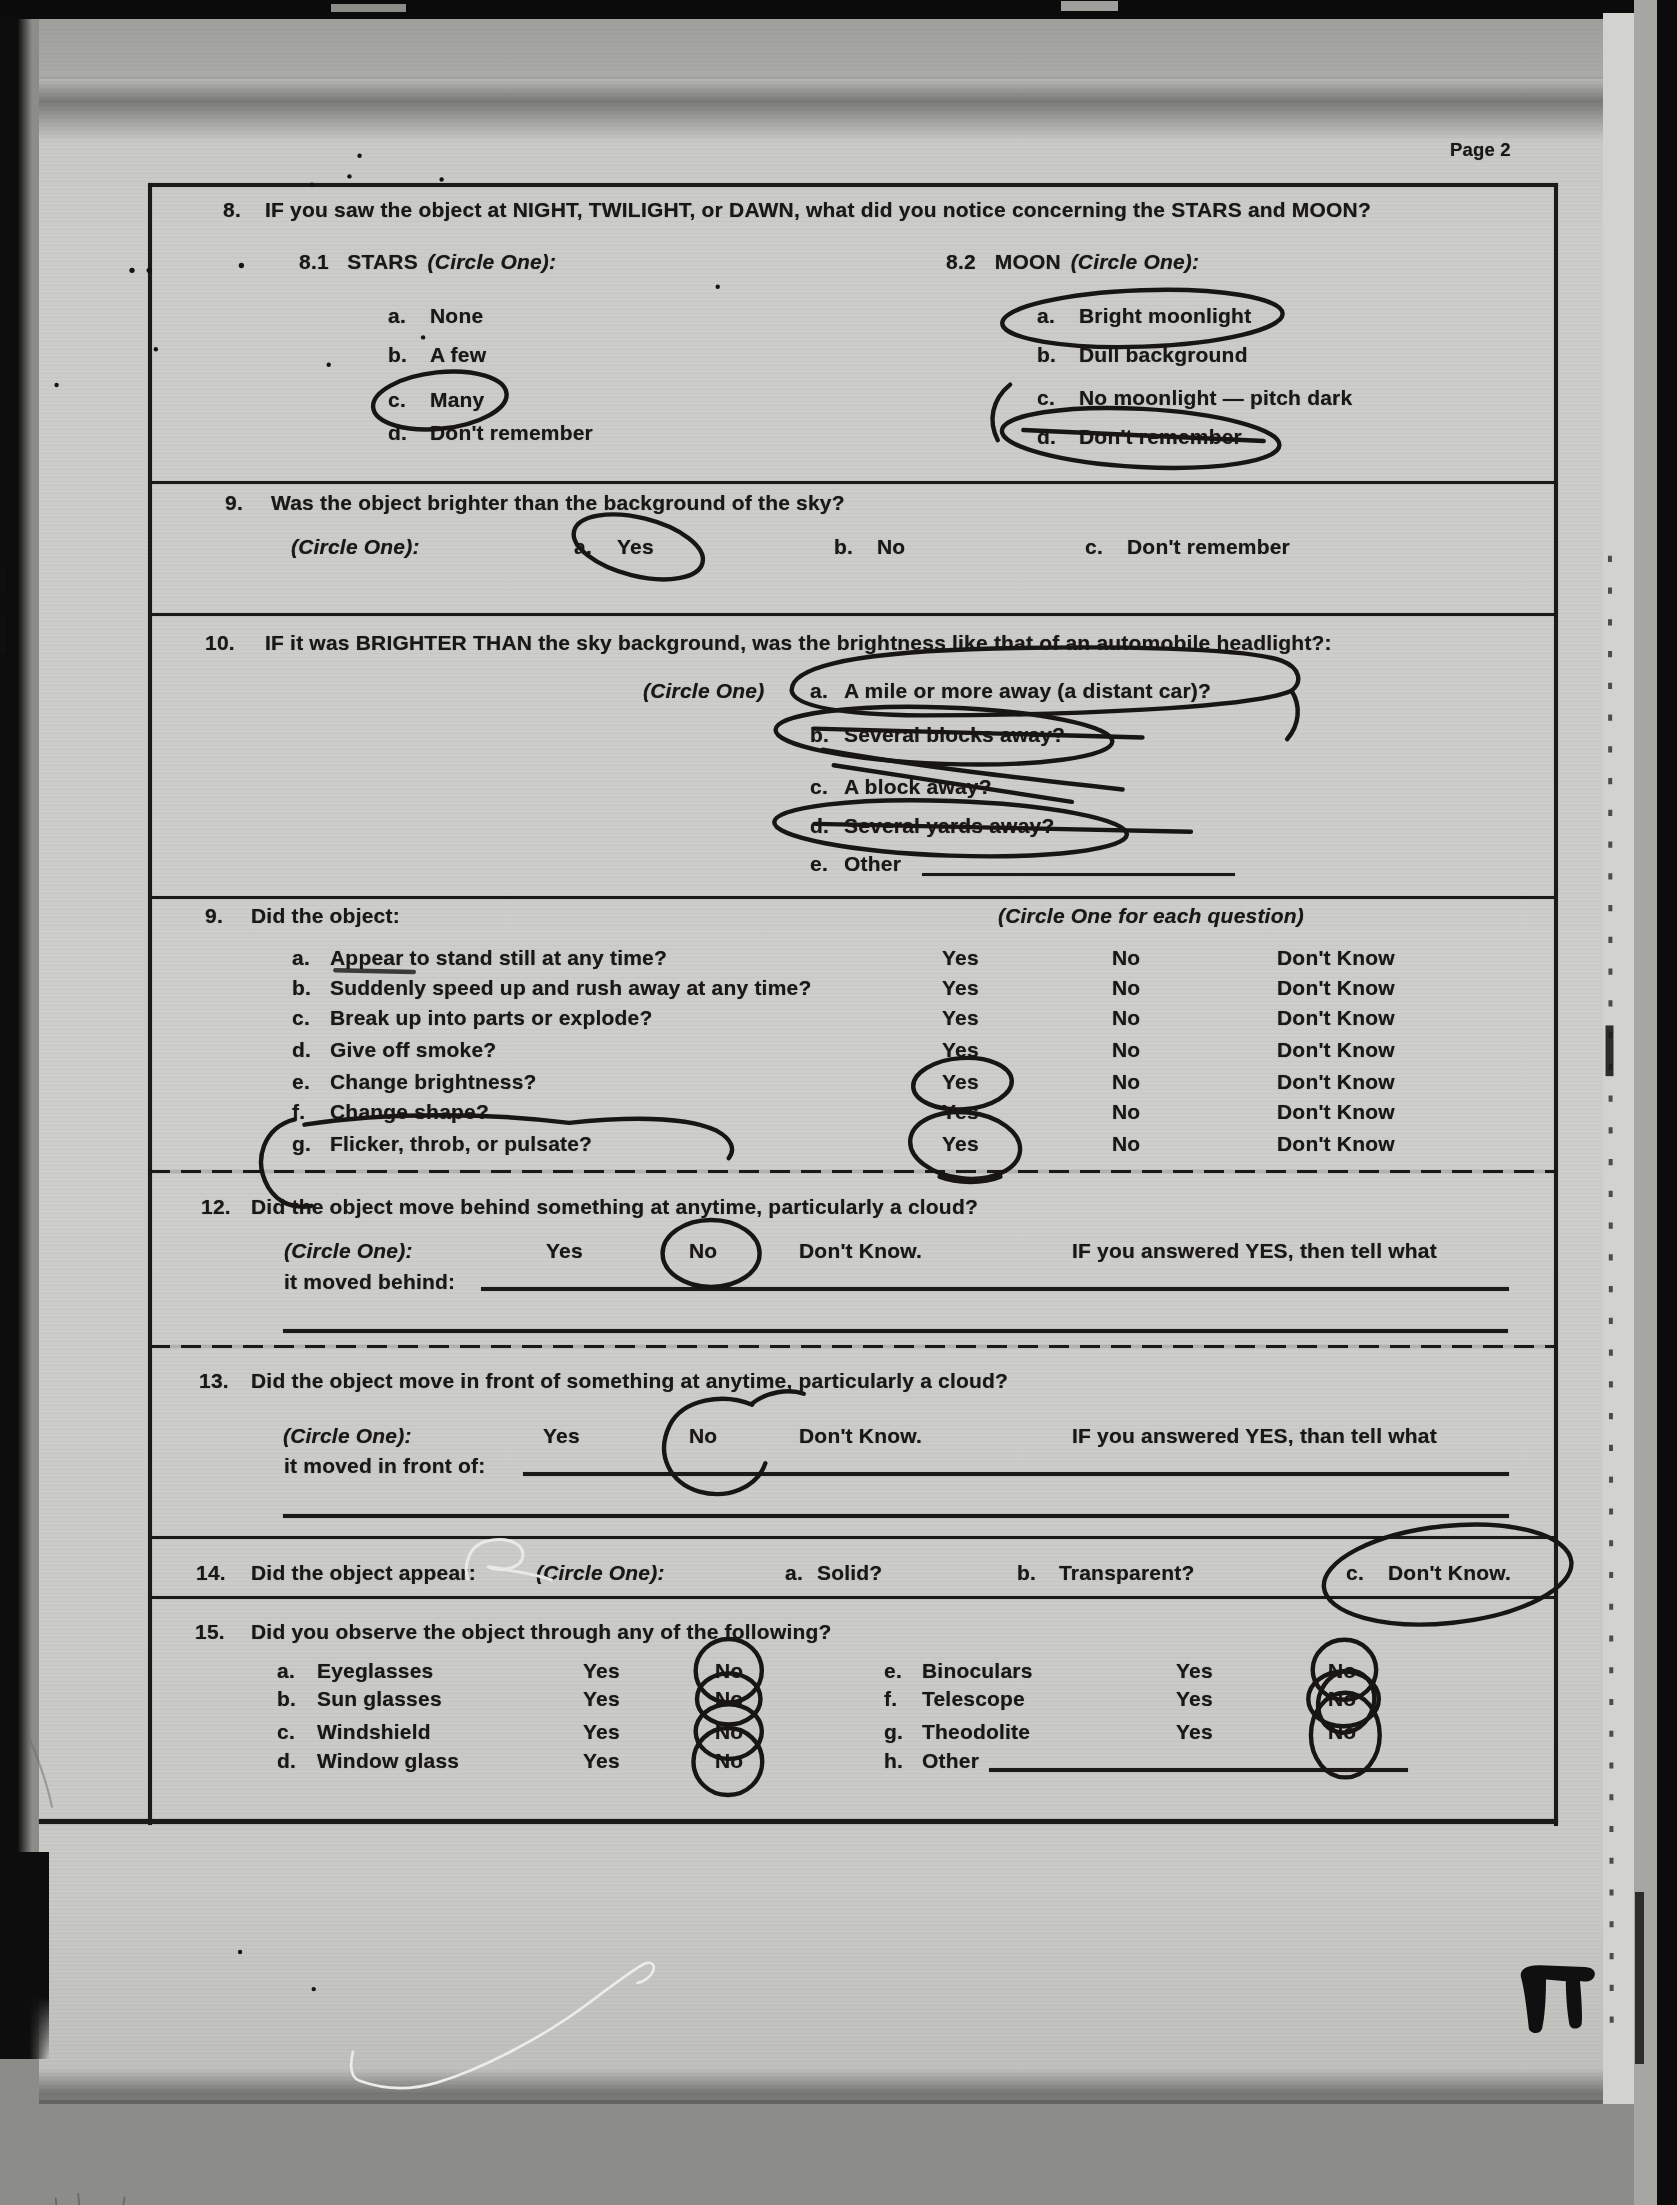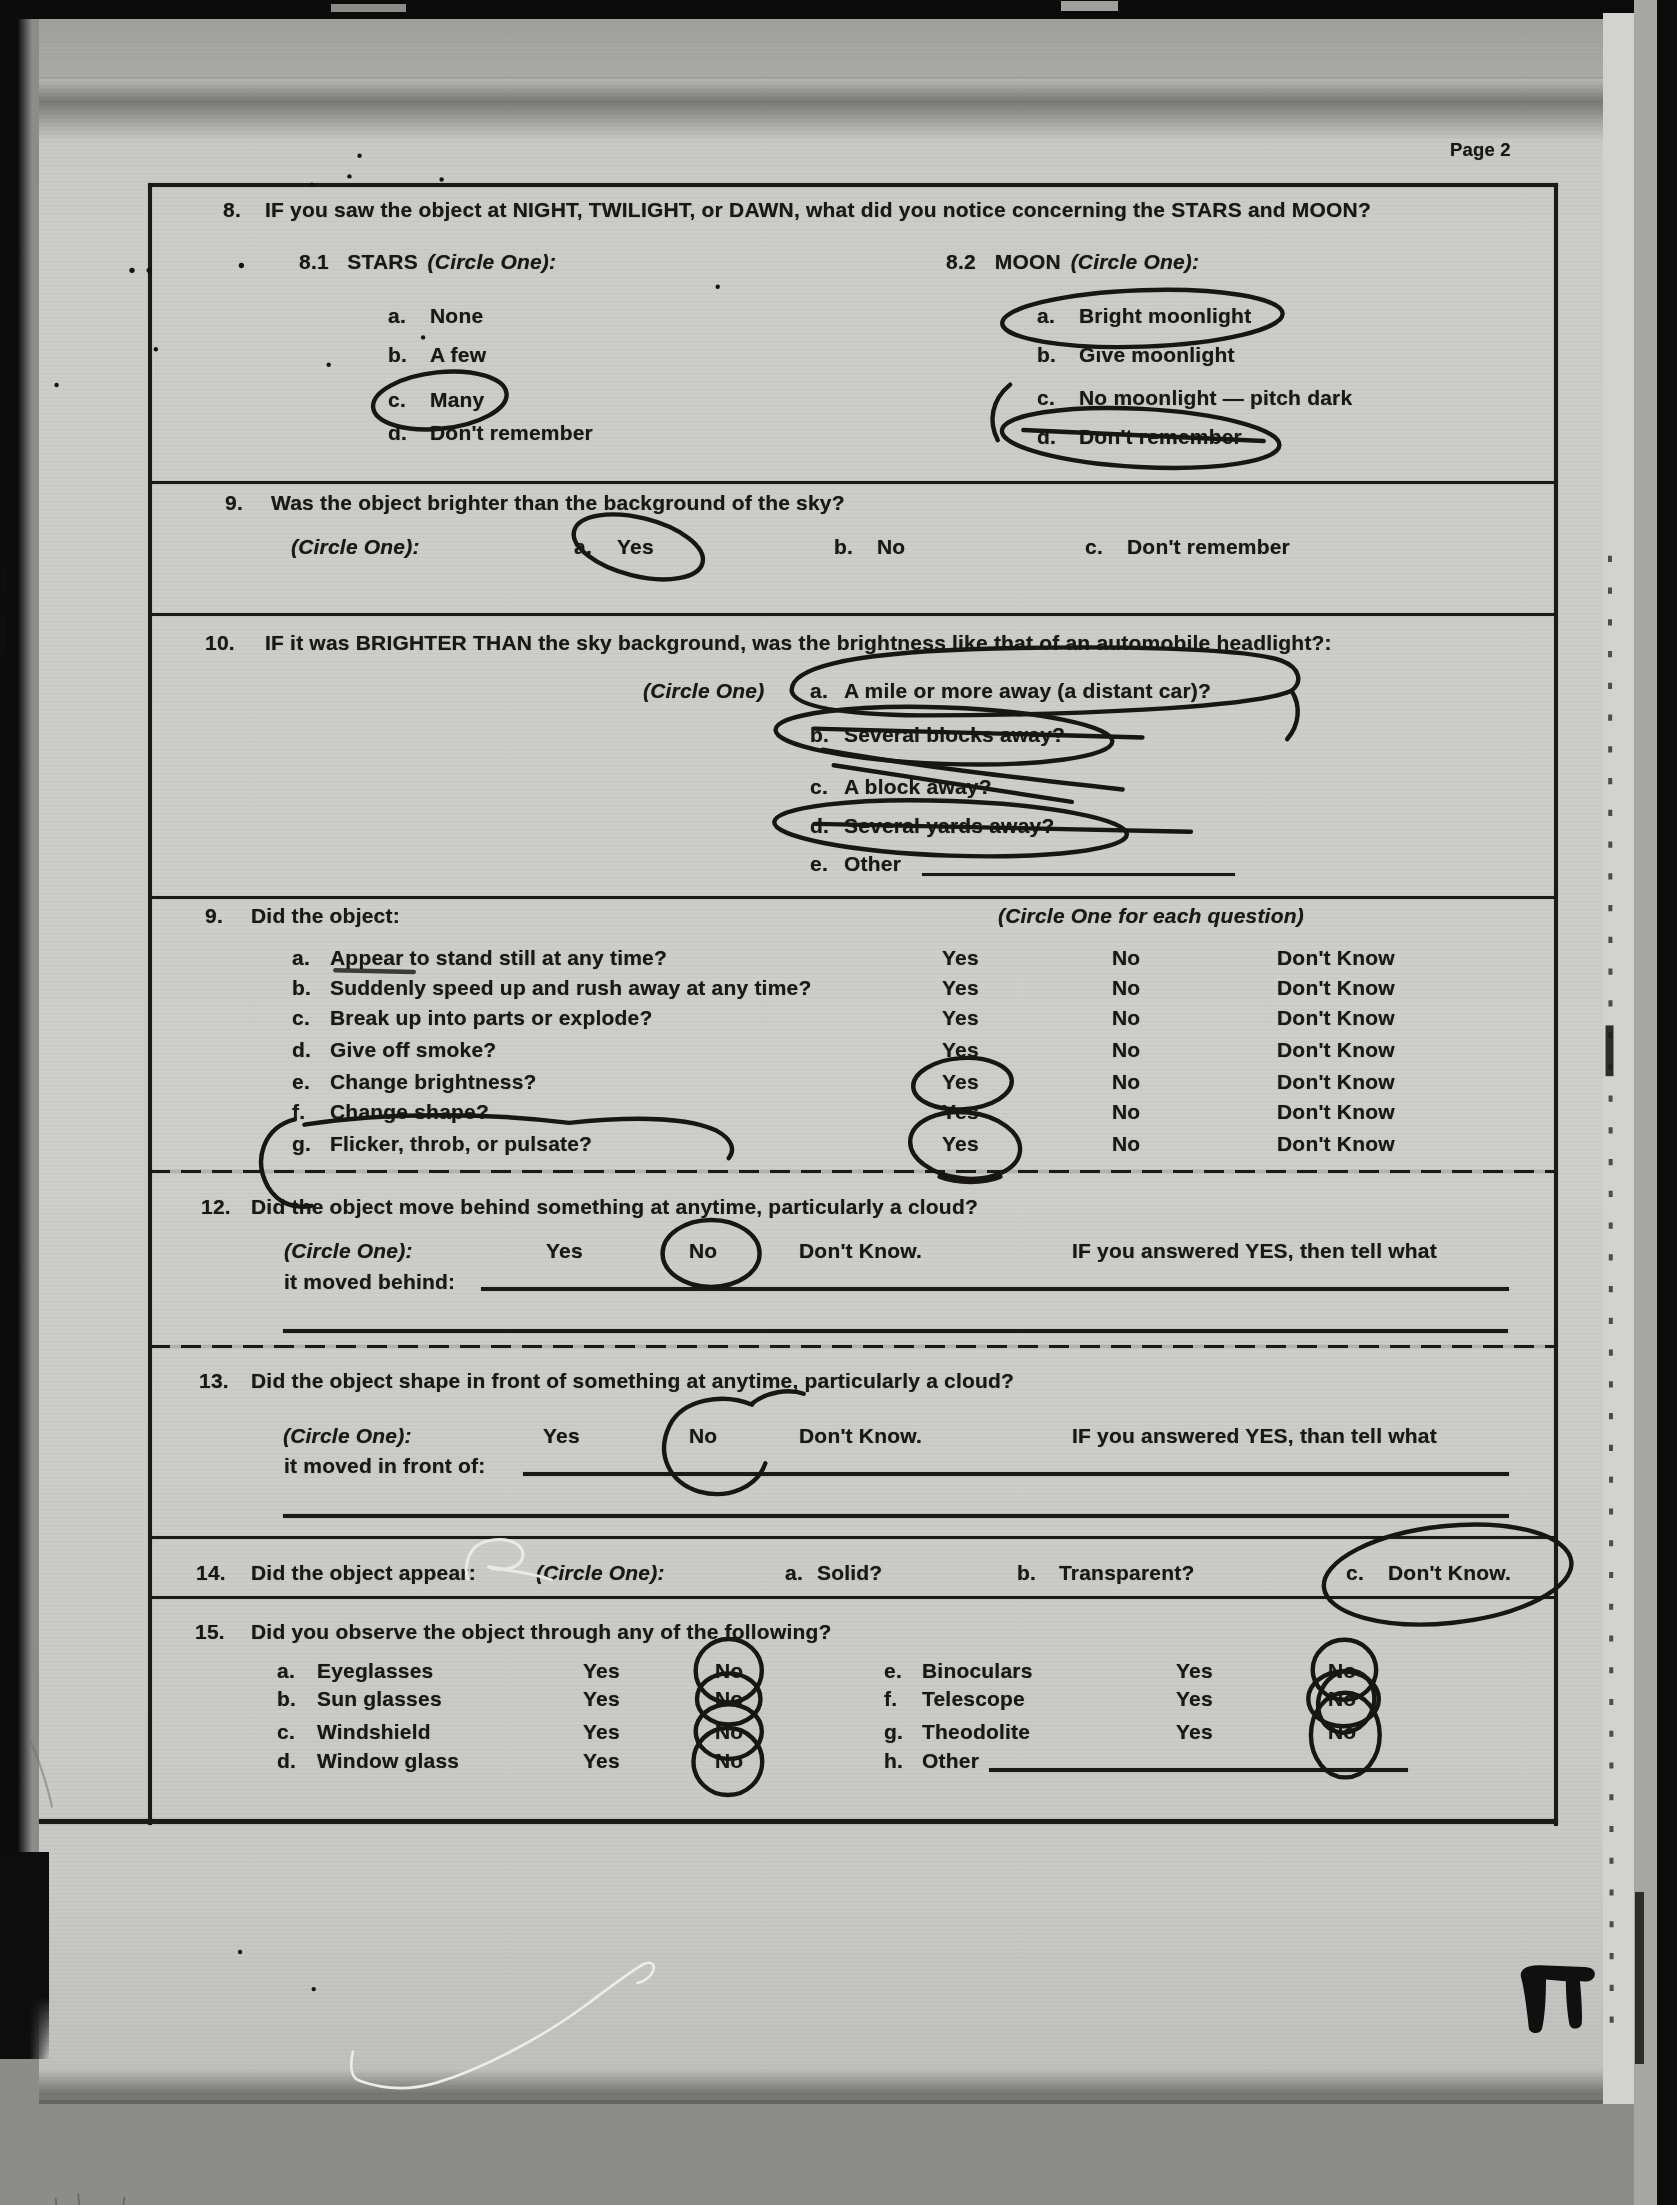--- a/index.html
+++ b/index.html
@@ -71,21 +71,21 @@
   <div class="t" style="left:388px;top:343px">b.</div>
   <div class="t" style="left:430px;top:343px">A few</div>
   <div class="t" style="left:388px;top:388px">c.</div>
   <div class="t" style="left:430px;top:388px">Many</div>
   <div class="t" style="left:388px;top:421px">d.</div>
   <div class="t" style="left:430px;top:421px">Don't remember</div>
 
   <div class="t" style="left:1037px;top:304px">a.</div>
   <div class="t" style="left:1079px;top:304px">Bright moonlight</div>
   <div class="t" style="left:1037px;top:343px">b.</div>
-  <div class="t" style="left:1079px;top:343px">Give moonlight</div>
+  <div class="t" style="left:1079px;top:343px">Dull background</div>
   <div class="t" style="left:1037px;top:386px">c.</div>
   <div class="t" style="left:1079px;top:386px">No moonlight — pitch dark</div>
   <div class="t" style="left:1037px;top:425px">d.</div>
   <div class="t" style="left:1079px;top:425px">Don't remember</div>
 
   <div class="t" style="left:225px;top:491px">9.</div>
   <div class="t" style="left:271px;top:491px">Was the object brighter than the background of the sky?</div>
   <div class="t it" style="left:291px;top:535px">(Circle One):</div>
   <div class="t" style="left:574px;top:535px">a.</div>
   <div class="t" style="left:617px;top:535px">Yes</div>
@@ -160,21 +160,21 @@
   <div class="t it" style="left:284px;top:1239px">(Circle One):</div>
   <div class="t" style="left:546px;top:1239px">Yes</div>
   <div class="t" style="left:689px;top:1239px">No</div>
   <div class="t" style="left:799px;top:1239px">Don't Know.</div>
   <div class="t" style="left:1072px;top:1239px">IF you answered YES, then tell what</div>
   <div class="t" style="left:284px;top:1270px">it moved behind:</div>
   <div class="line" style="left:481px;top:1287px;width:1028px;height:3.5px"></div>
   <div class="line" style="left:283px;top:1329px;width:1225px;height:3.5px"></div>
 
   <div class="t" style="left:199px;top:1369px">13.</div>
-  <div class="t" style="left:251px;top:1369px">Did the object shape in front of something at anytime, particularly a cloud?</div>
+  <div class="t" style="left:251px;top:1369px">Did the object move in front of something at anytime, particularly a cloud?</div>
   <div class="t it" style="left:283px;top:1424px">(Circle One):</div>
   <div class="t" style="left:543px;top:1424px">Yes</div>
   <div class="t" style="left:689px;top:1424px">No</div>
   <div class="t" style="left:799px;top:1424px">Don't Know.</div>
   <div class="t" style="left:1072px;top:1424px">IF you answered YES, than tell what</div>
   <div class="t" style="left:284px;top:1454px">it moved in front of:</div>
   <div class="line" style="left:523px;top:1472px;width:986px;height:3.5px"></div>
   <div class="line" style="left:283px;top:1514px;width:1226px;height:4px"></div>
 
   <div class="t" style="left:196px;top:1561px">14.</div>

